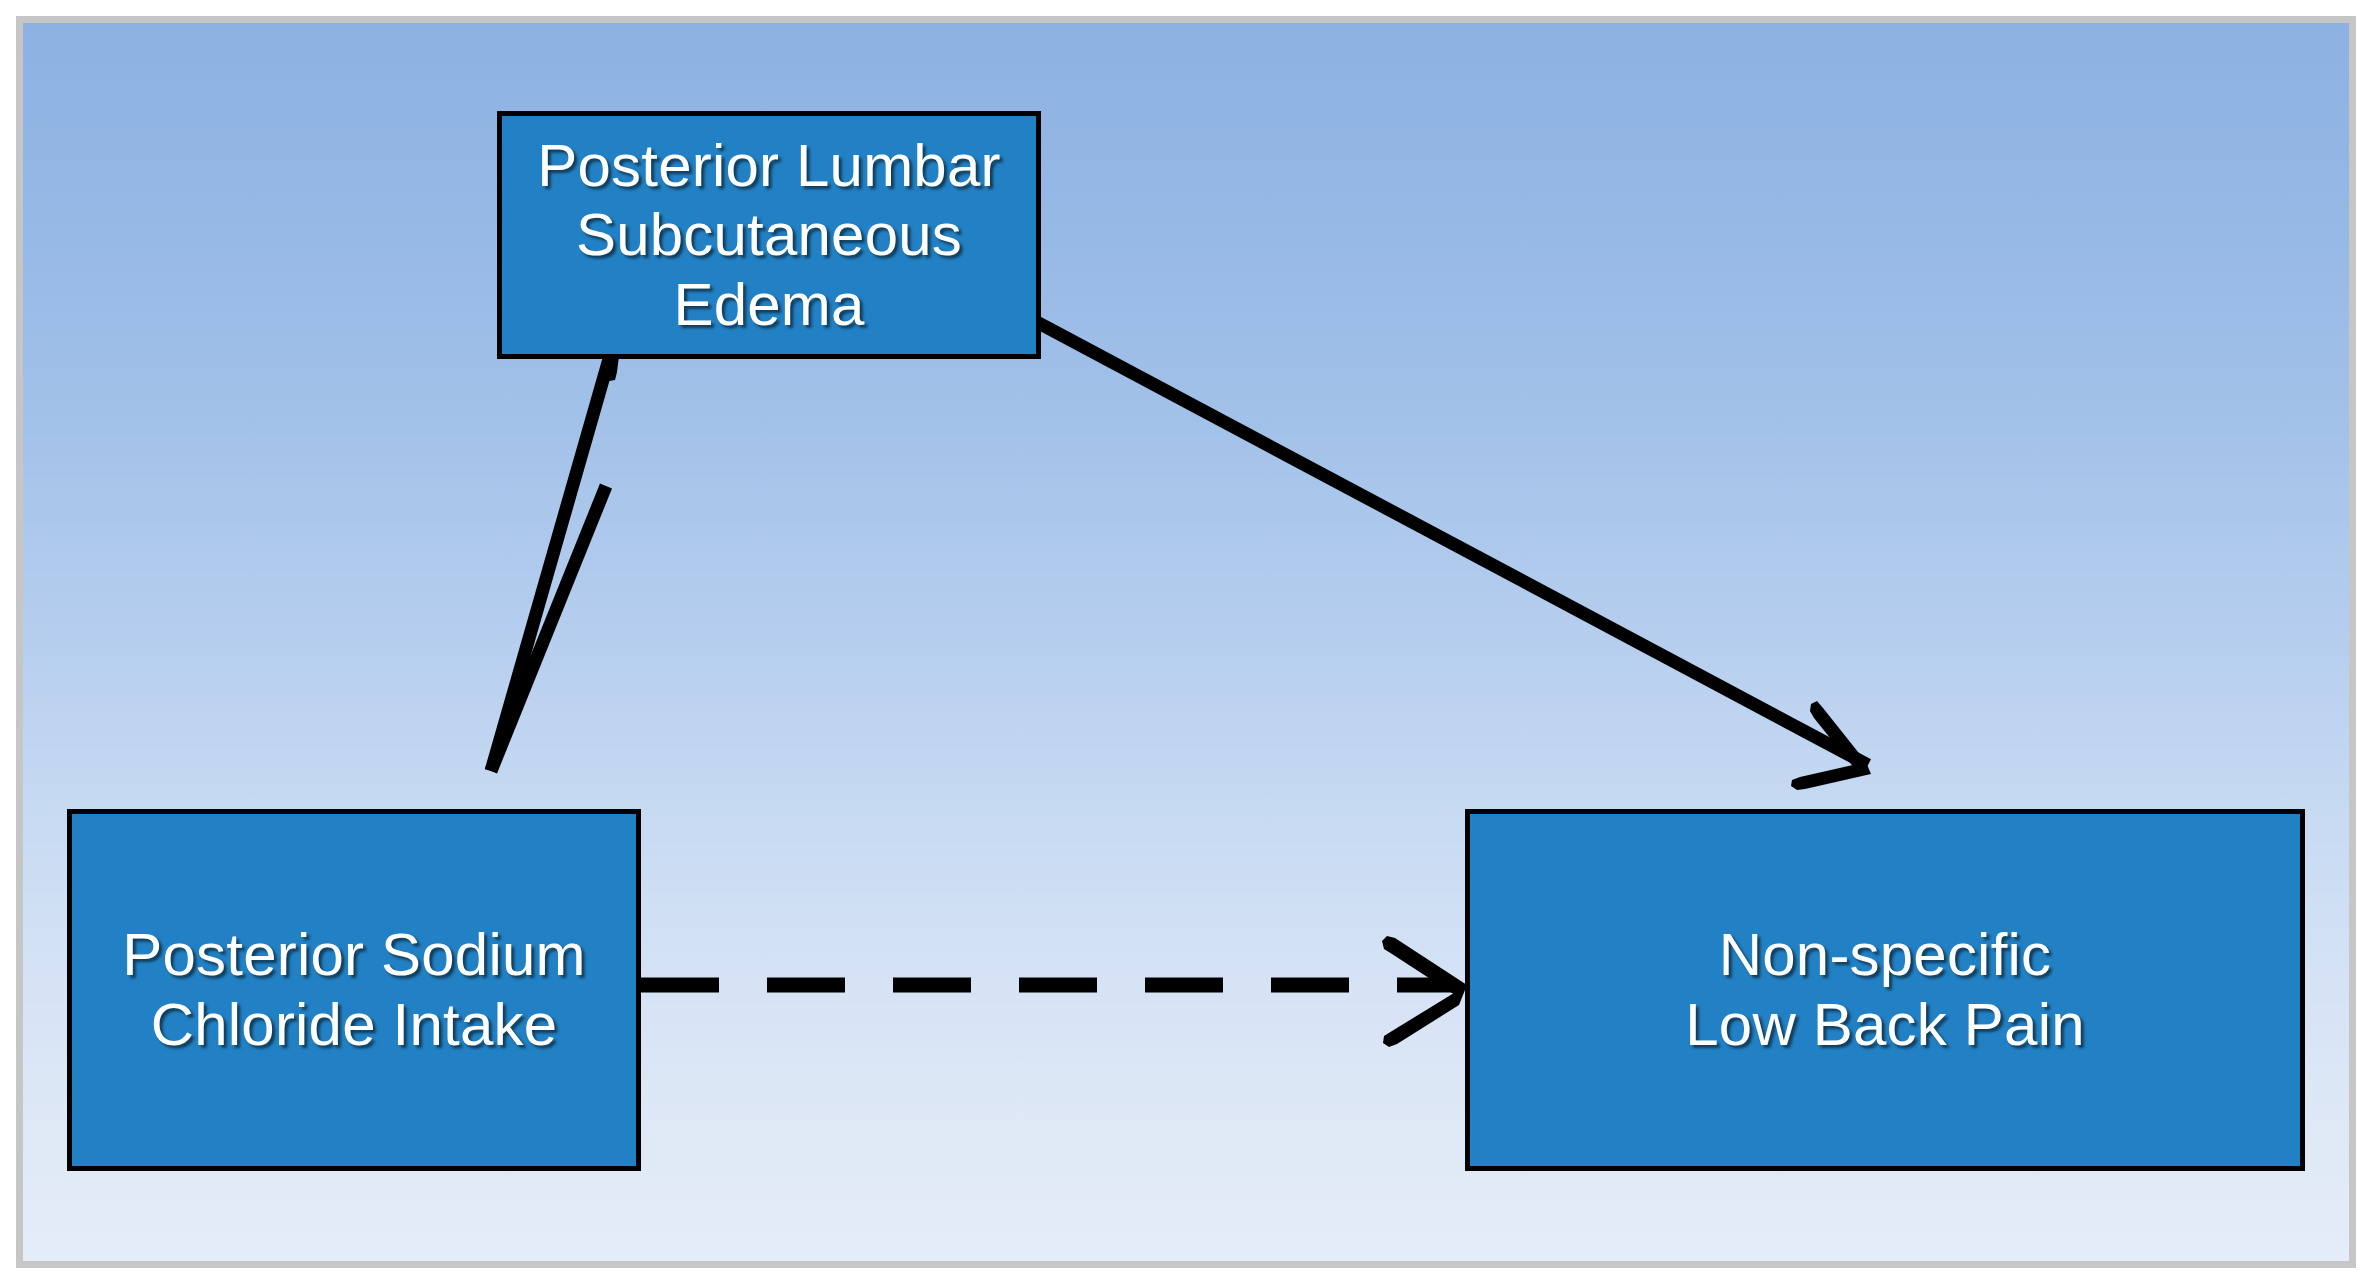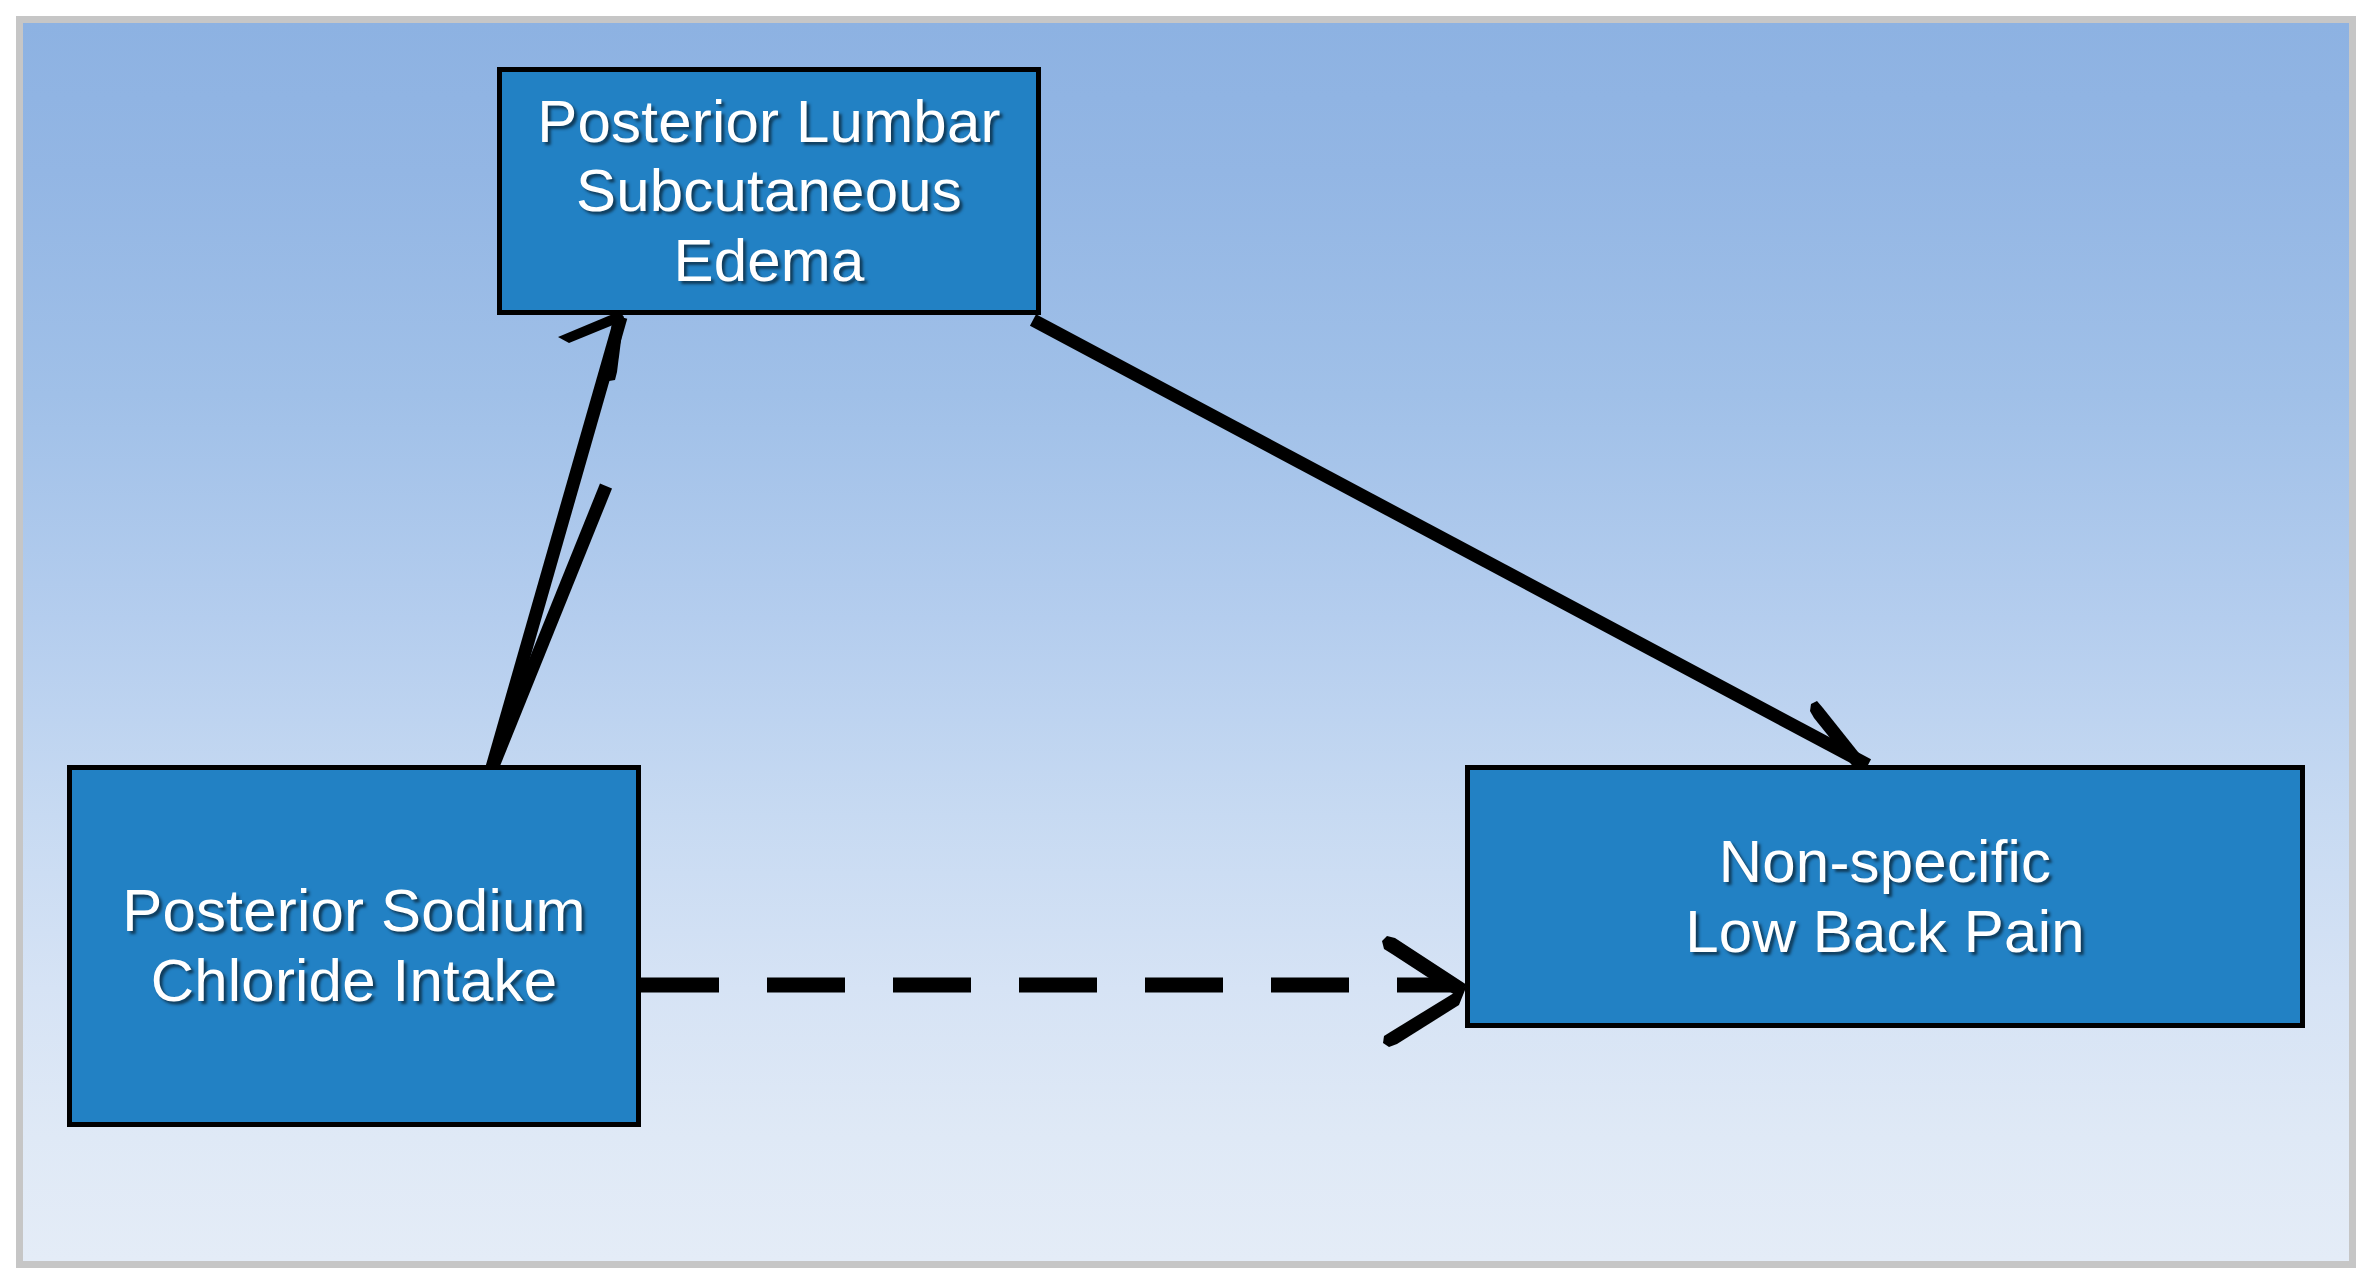--- a/index.html
+++ b/index.html
@@ -67,20 +67,21 @@
   
   .node-box {
     position: absolute;
     box-sizing: border-box;
     background: #2281c4;
     border: 5px solid #000000;
     display: flex;
     align-items: center;
     justify-content: center;
     text-align: center;
+    margin-top: 44px;
   }
   .node-label {
     color: #ffffff;
     font-family: "Liberation Sans", sans-serif;
     font-size: 60px;
     line-height: 1.16;
     font-weight: 400;
     letter-spacing: 0.2px;
     text-shadow: 3px 3px 3px rgba(0,0,0,0.55);
     white-space: pre-line;
@@ -97,21 +98,21 @@
   #node-sodium {
     left: 44px;
     top: 742px;
     width: 574px;
     height: 362px;
   }
   #node-pain {
     left: 1442px;
     top: 742px;
     width: 840px;
-    height: 263px;
+    height: 362px;
     align-items: center;
   }
 </style>
 </head>
 <body>
 
 <div id="figure-root">
 
   <div id="diagram-frame">
     <div id="diagram-canvas">

